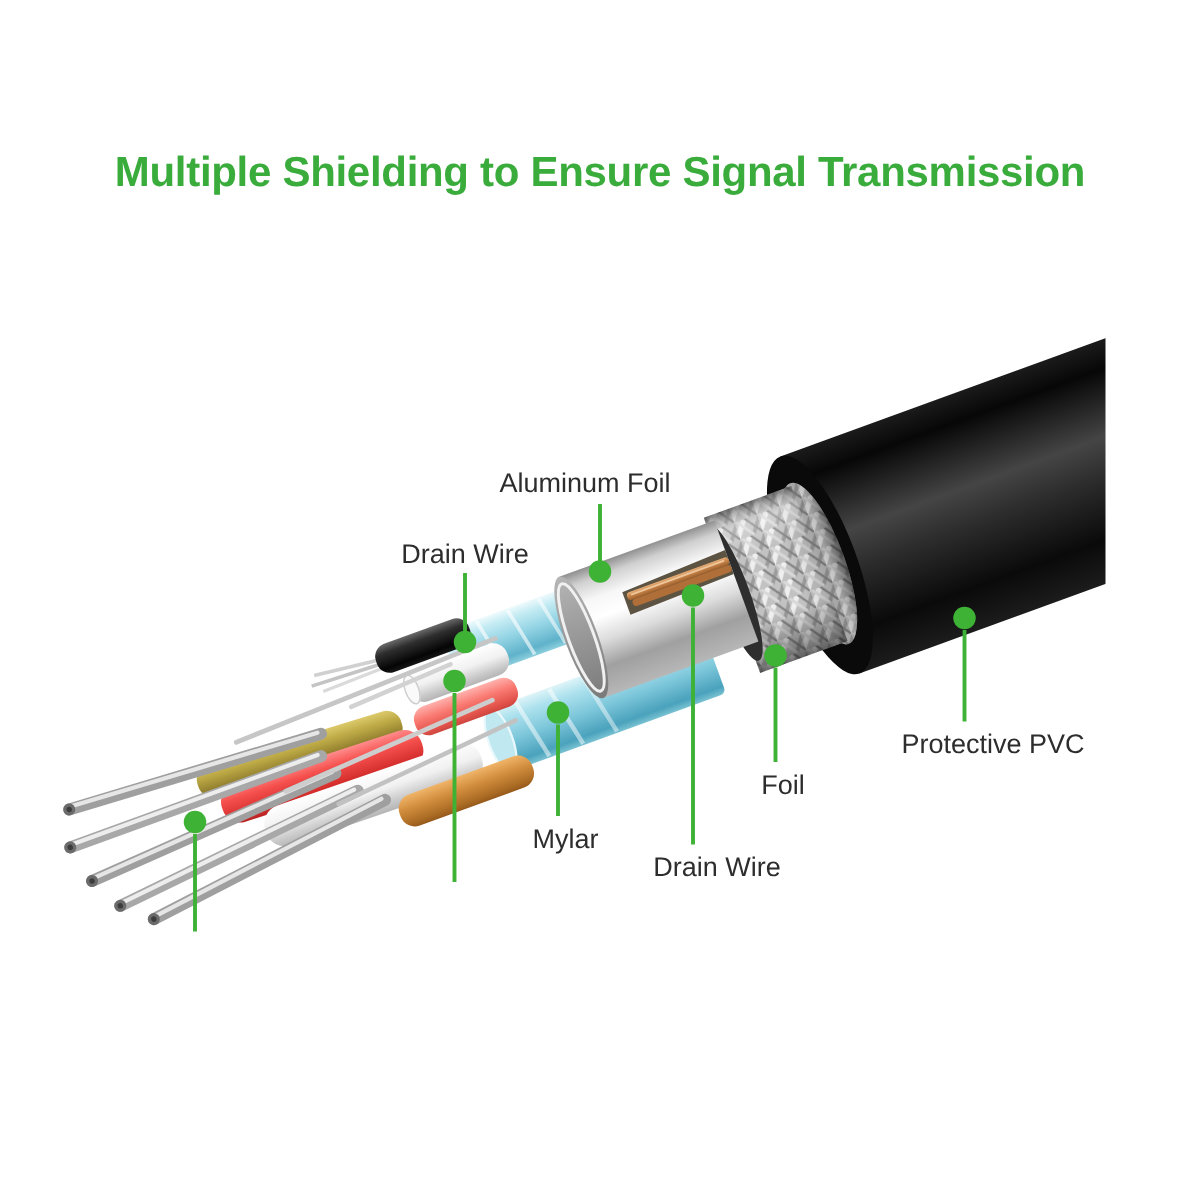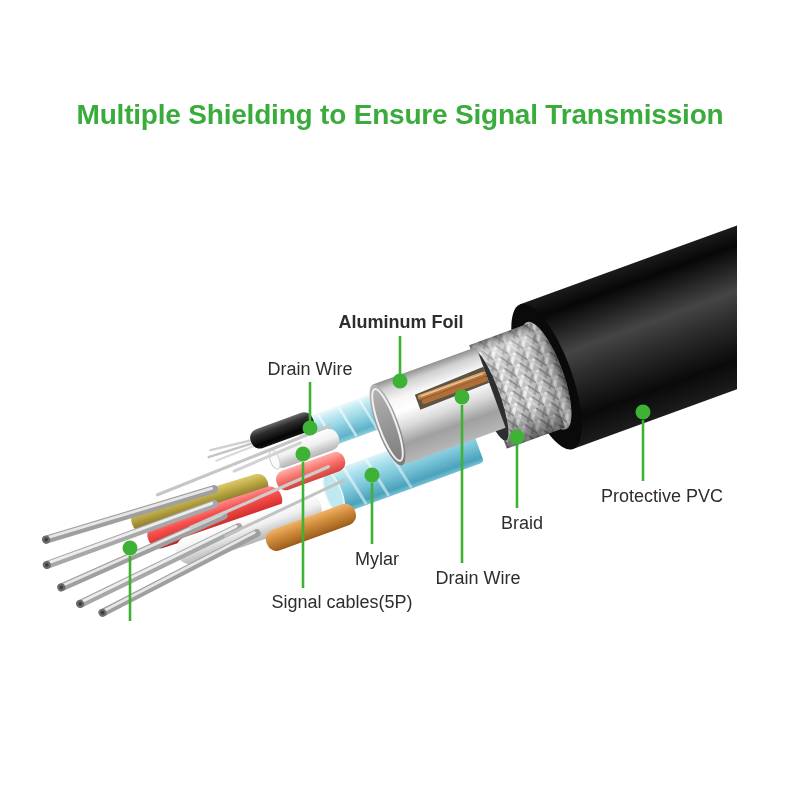--- a/index.html
+++ b/index.html
@@ -4,21 +4,21 @@
 <style>
   html,body{margin:0;padding:0;background:#ffffff;}
   .canvas{position:relative;width:800px;height:800px;background:#ffffff;overflow:hidden;
           font-family:"Liberation Sans",sans-serif;}
   .art{position:absolute;left:0;top:0;width:800px;height:800px;}
   .title{position:absolute;left:50%;top:99px;transform:translateX(-50%);
          margin:0;font-weight:bold;font-size:28px;letter-spacing:-0.2px;
          color:var(--title-green,#3aac3c);white-space:nowrap;}
   .label{position:absolute;transform:translateX(-50%);font-size:18px;
          color:var(--label-text,#2d2d2d);white-space:nowrap;}
-  .lbl-aluminum{left:401px;top:312px;font-weight:bold;}
+  .lbl-aluminum{left:390px;top:312px;}
   .lbl-drain-top{left:310px;top:359px;}
   .lbl-braid{left:522px;top:513px;}
   .lbl-pvc{left:638px;top:486px;margin-left:24px;}
   .lbl-mylar{left:377px;top:549px;}
   .lbl-drain-bottom{left:478px;top:568px;}
   .lbl-5p{left:342px;top:592px;}
   .lbl-4p{left:150px;top:626px;}
 </style>
 </head>
 <body>
@@ -267,18 +267,17 @@
 
       <line x1="130" y1="556" x2="130" y2="621" stroke="#3eb235"></line>
       <circle cx="130" cy="548" r="7.5" fill="#3eb235"></circle>
     </g>
   </svg>
 
   <h1 class="title">Multiple Shielding to Ensure Signal Transmission</h1>
 
   <div class="label lbl-aluminum">Aluminum Foil</div>
   <div class="label lbl-drain-top">Drain Wire</div>
-  <div class="label lbl-braid">Braid</div>
+  <div class="label lbl-braid">Foil</div>
   <div class="label lbl-pvc">Protective PVC</div>
   <div class="label lbl-mylar">Mylar</div>
   <div class="label lbl-drain-bottom">Drain Wire</div>
-  <div class="label lbl-5p">Signal cables(5P)</div>
 </div>
 
 </body></html>

